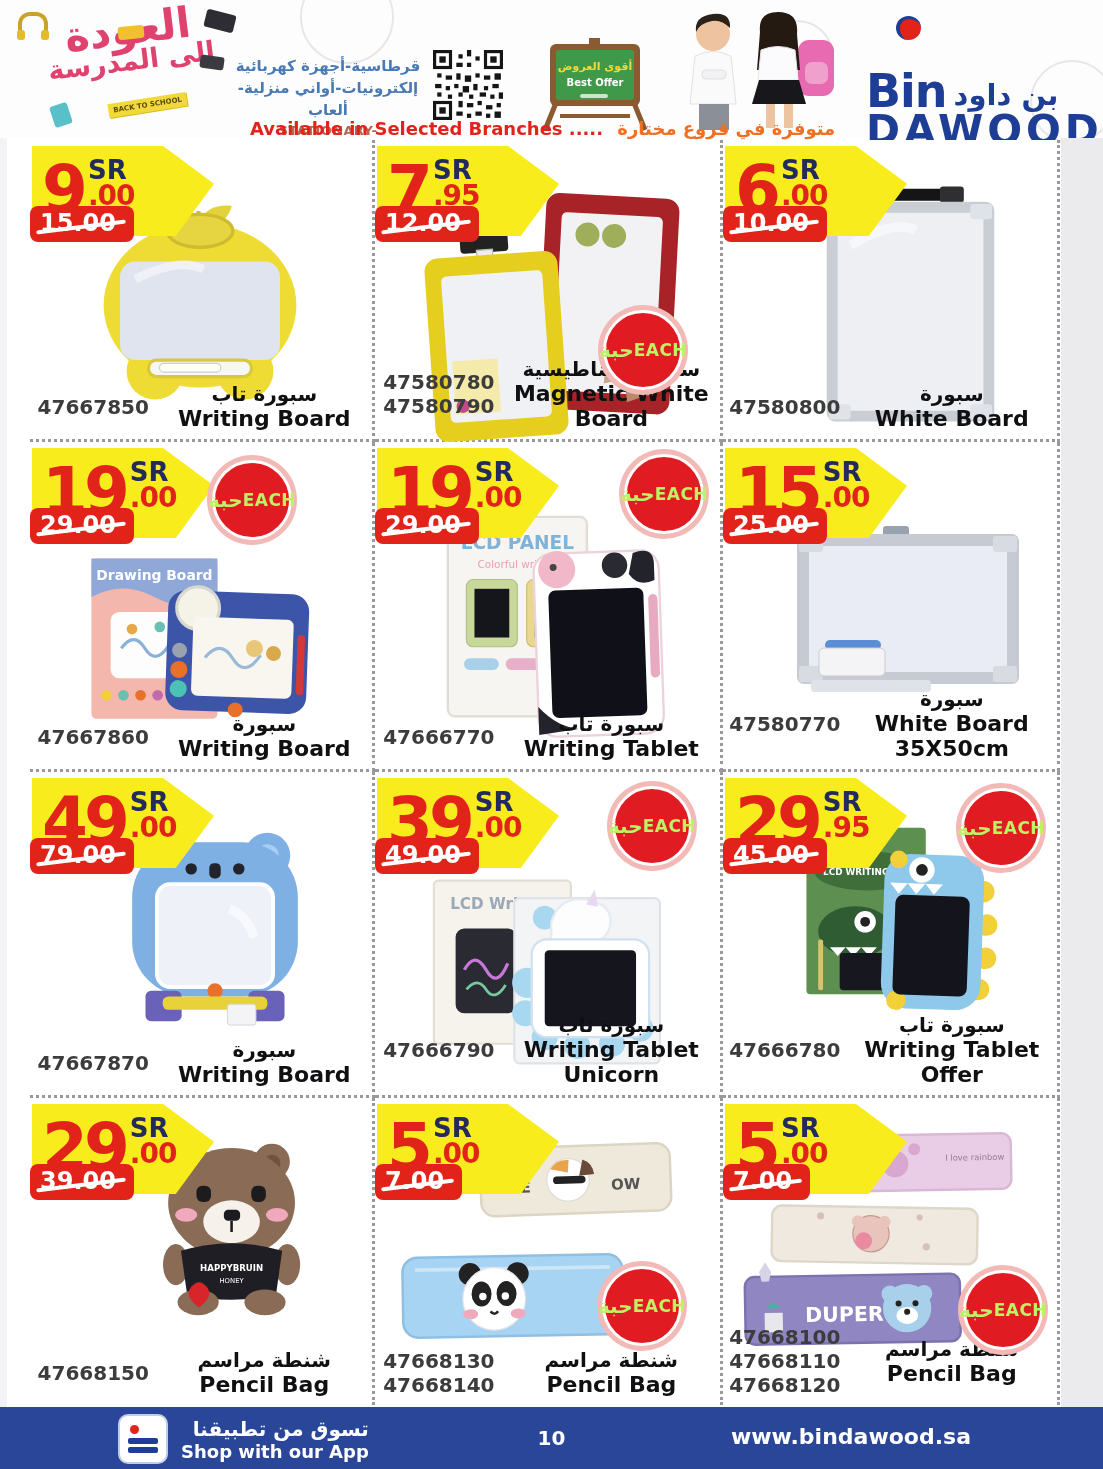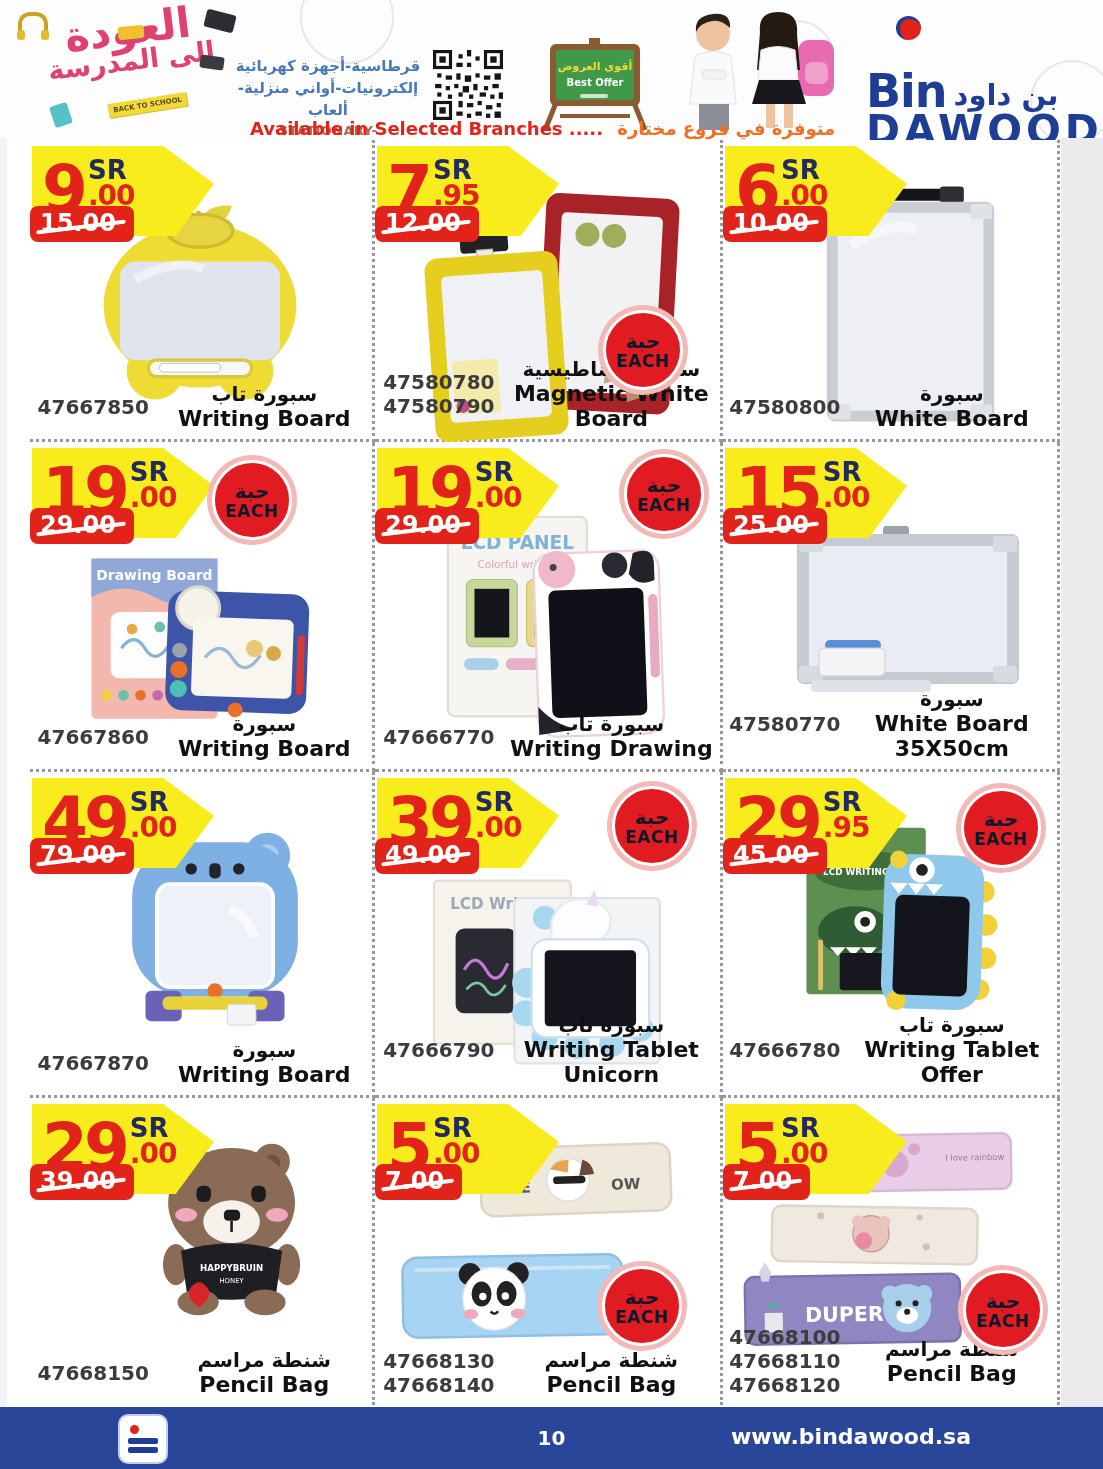--- a/index.html
+++ b/index.html
@@ -41,21 +41,21 @@
   .card{position:relative;border-right:3px dotted #97999d;background:#fff;}
   .rb{border-bottom:3px dotted #97999d;}
   .pb{position:absolute;top:6px;left:2px;width:172px;height:88px;background:#f8ec1c;clip-path:polygon(0 0,72% 0,100% 42%,79% 100%,0 100%);display:flex;padding:2px 0 0 10px;z-index:2;}
   .pb-int{font-size:66px;font-weight:bold;color:#e2231a;line-height:84px;letter-spacing:-4px;}
   .pb-side{display:flex;flex-direction:column;margin-left:4px;padding-top:10px;}
   .pb-sr{font-size:26px;font-weight:bold;color:#232a5c;line-height:24px;}
   .pb-dec{font-size:28px;font-weight:bold;color:#e2231a;line-height:27px;letter-spacing:-1px;}
   .op{position:absolute;top:66px;left:0;z-index:3;background:#e2231a;border-radius:8px;padding:3px 18px 5px 10px;}
   .op-text{color:#fff;font-weight:bold;font-size:24px;}
   .op::after{content:"";position:absolute;left:6px;right:8px;top:52%;height:3.5px;background:#fff;transform:rotate(-7deg);border-radius:2px;}
-  .each{position:absolute;z-index:4;width:74px;height:74px;border-radius:50%;background:#e11b22;border:3px solid #fff;box-shadow:0 0 0 5px #f3b9b6;display:flex;flex-direction:column;align-items:center;justify-content:center;color:#0f172a;font-weight:bold;text-align:right;}
+  .each{position:absolute;z-index:4;width:74px;height:74px;border-radius:50%;background:#e11b22;border:3px solid #fff;box-shadow:0 0 0 5px #f3b9b6;display:flex;flex-direction:row;align-items:center;justify-content:center;color:#bef264;font-weight:bold;text-align:right;}
   .each-ar{font-size:20px;line-height:21px;}
   .each-en{font-size:17px;line-height:18px;letter-spacing:.5px;}
   .art{position:absolute;z-index:1;}
   .meta{position:absolute;left:0;right:0;bottom:8px;display:flex;align-items:center;z-index:2;}
   .codes{width:37%;text-align:center;font-weight:bold;font-size:20px;color:#3c3c3c;line-height:1.2;}
   .names{flex:1;text-align:center;color:#101012;}
   .name-ar{font-size:20px;font-weight:bold;direction:rtl;}
   .name-en{font-size:22px;font-weight:bold;}
   
   #strip-r{position:absolute;right:0;top:138px;width:42px;height:1269px;background:#ebebee;}
@@ -391,21 +391,21 @@
         <rect x="112" y="68" width="82" height="110" rx="6" fill="#101018"></rect>
         <rect x="198" y="74" width="8" height="72" rx="4" fill="#e8aac0"></rect>
       </g>
     </svg>
     <div class="meta">
       <div class="codes">
           <div>47666770</div>
         </div>
       <div class="names">
         <div class="name-ar">سبورة تاب</div>
-        <div class="name-en">Writing Drawing</div>
+        <div class="name-en">Writing Tablet</div>
       </div>
     </div>
   </div>
 
   <div class="card rb">
     <div class="pb">
       <span class="pb-int">15</span>
       <span class="pb-side">
           <span class="pb-sr">SR</span>
           <span class="pb-dec">.00</span>
@@ -724,16 +724,20 @@
   </div>
 </div>
 
 <div id="ftr">
   <div class="ftr-app">
     <div class="app-icon">
       <div class="ai-dot"></div>
       <div class="ai-l1"></div>
       <div class="ai-l2"></div>
     </div>
+    <div class="app-txt">
+      <div class="app-ar">تسوق من تطبيقنا</div>
+      <div class="app-en">Shop with our App</div>
+    </div>
   </div>
   <div class="ftr-page">10</div>
   <div class="ftr-url">www.bindawood.sa</div>
 </div>
 
 </body></html>

